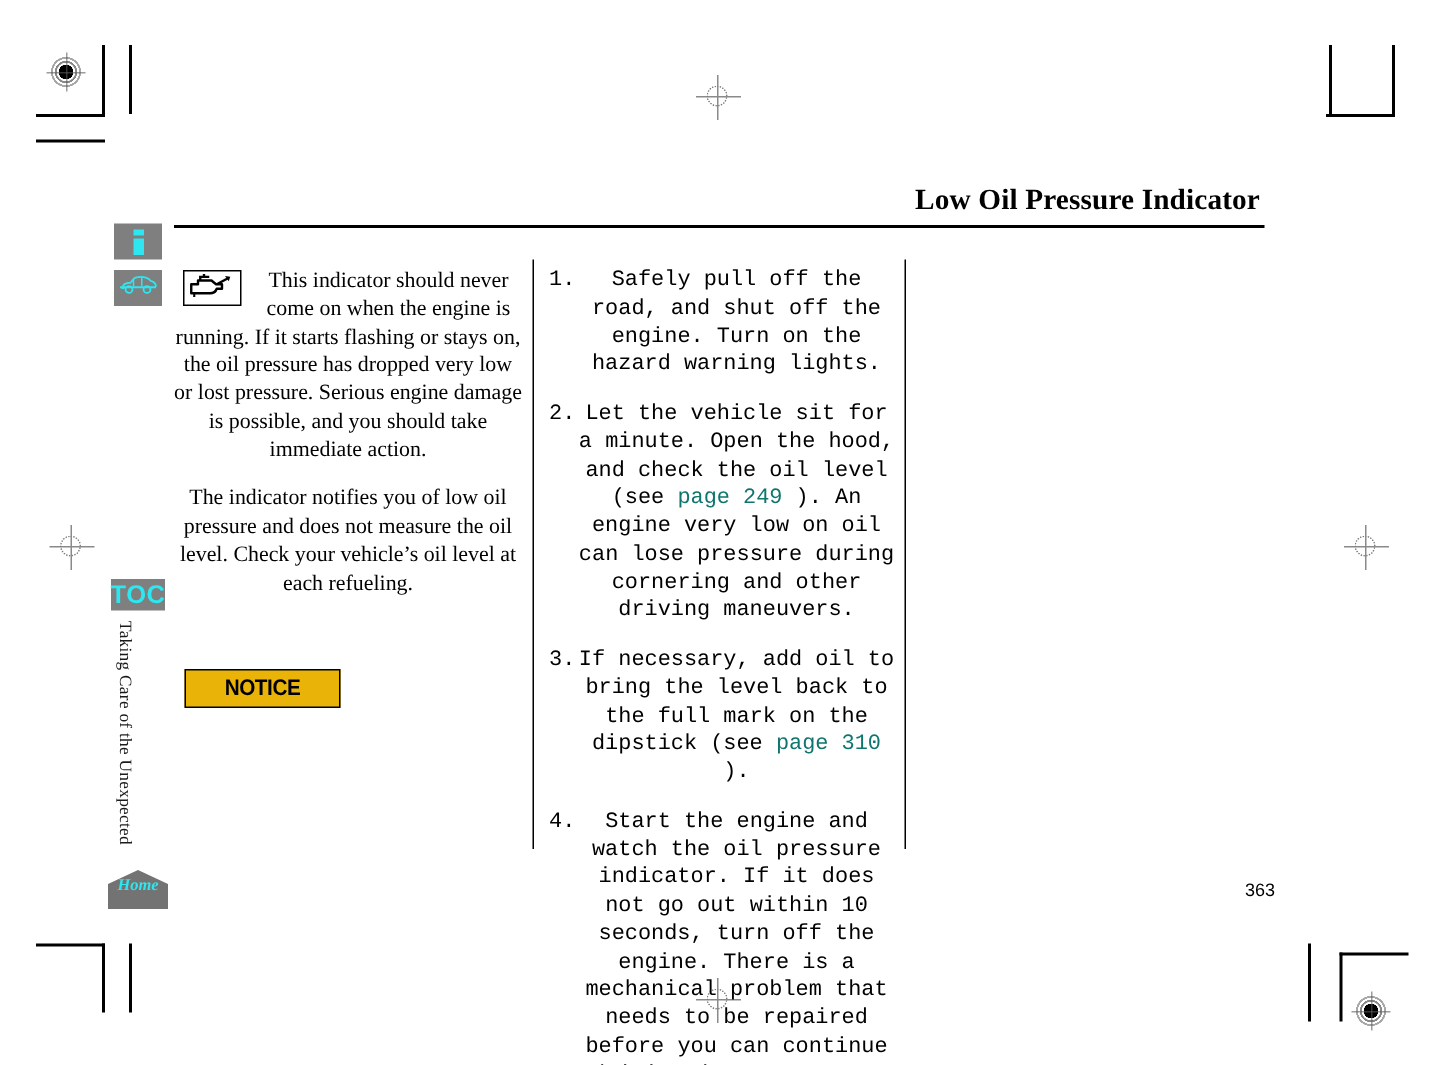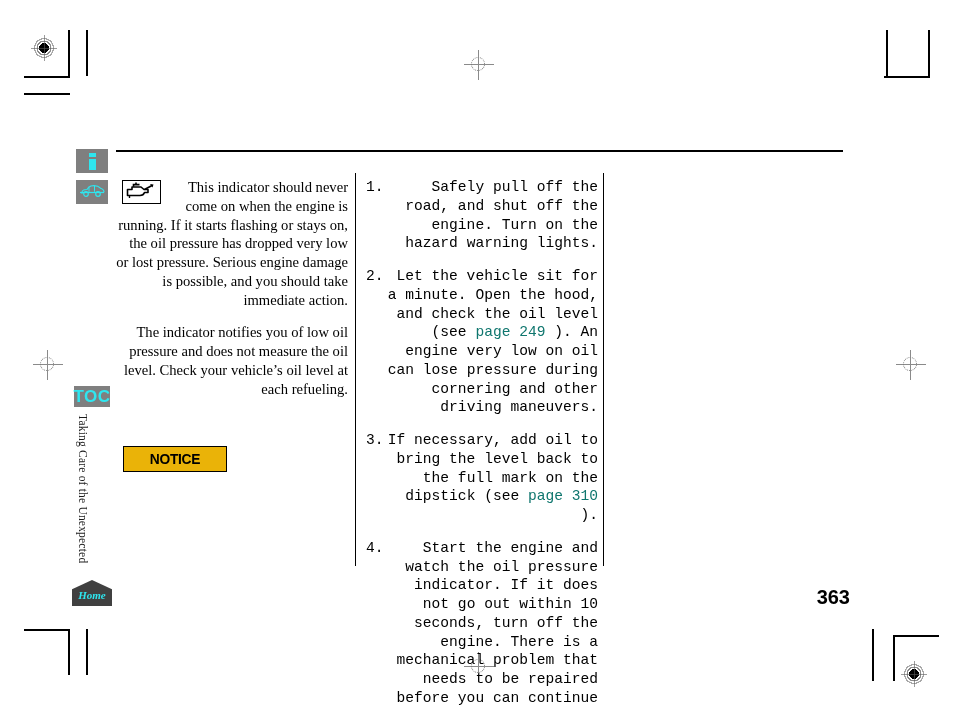--- a/index.html
+++ b/index.html
@@ -141,44 +141,44 @@
     white-space: nowrap;
     letter-spacing: 0.2px;
   }
 
   #btn-home {
     position: absolute;
     left: 72px;
     top: 580px;
     width: 40px;
     height: 26px;
-    background: #404040;
+    background: #737373;
     -webkit-clip-path: polygon(50% 0, 100% 36%, 100% 100%, 0 100%, 0 36%);
     clip-path: polygon(50% 0, 100% 36%, 100% 100%, 0 100%, 0 36%);
     display: flex;
-    align-items: flex-end;
+    align-items: center;
     justify-content: center;
   }
   #btn-home span {
     color: #2ee6ef;
     font-family: "Liberation Serif", serif;
     font-style: italic;
     font-weight: bold;
     font-size: 11px;
     line-height: 1;
     padding-bottom: 5px;
   }
 
   
   .col {
     position: absolute;
     top: 178px;
     font-size: 14.6px;
     line-height: 1.285;
-    text-align: right;
+    text-align: center;
   }
   #col1 { left: 116px; width: 232px; }
   #col2 { left: 366px; width: 232px; }
   #col3 { left: 615px; width: 235px; }
 
   .col p { margin: 0 0 14px 0; }
   .col p.tight { margin-bottom: 0; }
 
   .divider {
     position: absolute;
@@ -262,22 +262,22 @@
     text-align: center;
     color: #ff0000;
     font-family: "Liberation Sans", sans-serif;
     font-size: 15px;
   }
   .footer-page {
     position: absolute;
     right: 104px;
     top: 586px;
     font-family: "Liberation Sans", sans-serif;
-    font-weight: bold;
-    font-size: 20px;
+    font-weight: normal;
+    font-size: 12px;
     color: #000;
   }
 </style>
 </head>
 <body>
 
 <div id="page">
 
   <div class="reg-dot" style="left:31px; top:35px;"></div>
   <div class="cmark" style="left:24px; top:76px; width:46px; height:1.5px;"></div>
@@ -304,20 +304,21 @@
 
   <div class="cmark" style="left:24px; top:629px; width:46px; height:1.5px;"></div>
   <div class="cmark" style="left:68px; top:629px; width:1.5px; height:46px;"></div>
   <div class="cmark" style="left:86px; top:629px; width:1.5px; height:46px;"></div>
 
   <div class="cmark" style="left:893px; top:635px; width:46px; height:1.5px;"></div>
   <div class="cmark" style="left:893px; top:635px; width:1.5px; height:46px;"></div>
   <div class="cmark" style="left:872px; top:629px; width:1.5px; height:52px;"></div>
   <div class="reg-dot" style="left:901px; top:661px;"></div>
 
+  <div class="page-title">Low Oil Pressure Indicator</div>
   <div class="title-rule"></div>
 
   <div class="rail-btn" id="btn-info">
     <span class="info-glyph"></span>
   </div>
 
   <div class="rail-btn" id="btn-vehicle">
     <span>
       <svg width="26" height="15" viewBox="0 0 26 15">
         <path d="M2 10 L4 10 M3 9.5 C3 7 6 6.5 8 6.5 L10 4 C11 3 13 2.6 15 2.6 C18 2.6 20 3.6 21.5 5.2 C23.5 5.8 25 7 25 9.2" fill="none" stroke="#2ee6ef" stroke-width="1.2"></path>

